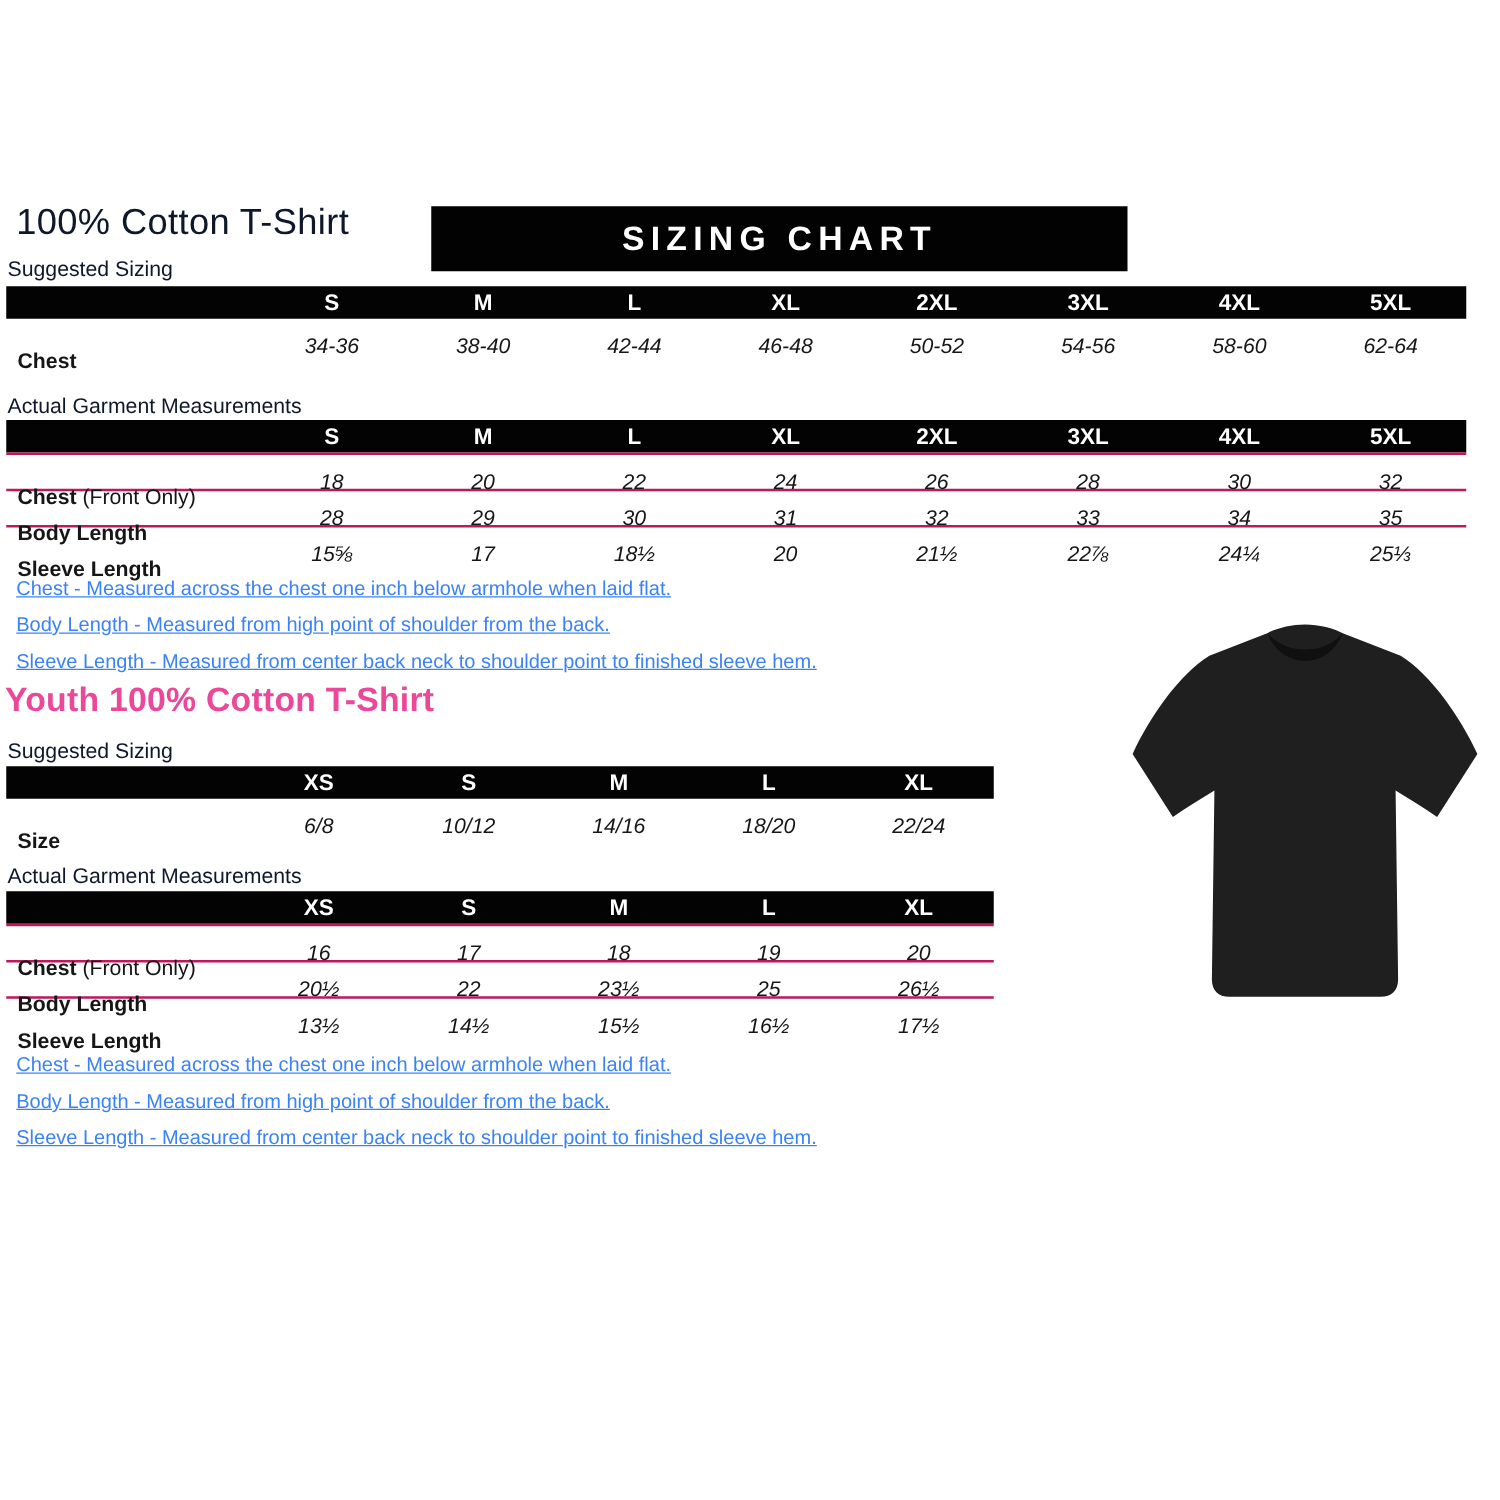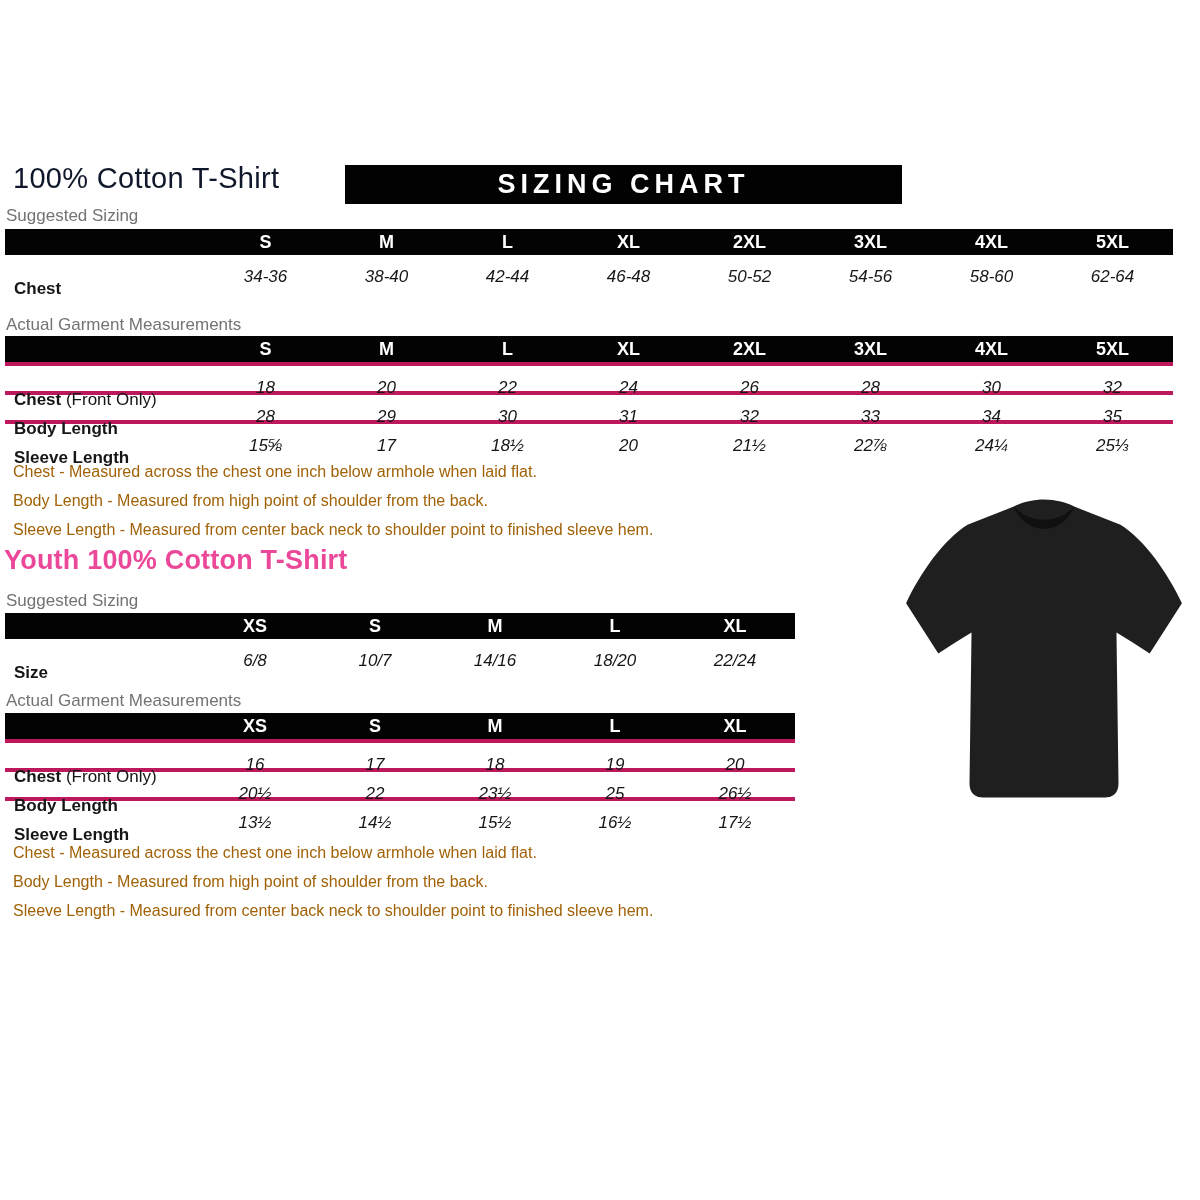--- a/index.html
+++ b/index.html
@@ -6,41 +6,41 @@
   html,body { margin:0; padding:0; }
   body {
     width:1200px; height:1200px; background:#ffffff;
     font-family:"Liberation Sans","DejaVu Sans",sans-serif;
     color:#161616; position:relative; overflow:hidden;
   }
   .abs { position:absolute; }
 
   .main-title { left:13px; top:162px; font-size:29px; font-weight:400; letter-spacing:0.3px; color:#0f172a; }
   .banner {
-    left:345px; top:165px; width:557px; height:39px; background:#020202;
+    left:345px; top:165px; width:557px; height:52px; background:#020202;
     color:#fff; display:flex; align-items:center; justify-content:center;
     font-weight:bold; font-size:27px; letter-spacing:5px;
   }
-  .section-label { font-size:17px; color:#737373; }
+  .section-label { font-size:17px; color:#0f172a; }
   .youth-title { left:4px; top:545px; font-size:27px; font-weight:bold; color:#ec4899; letter-spacing:0.2px; }
 
   .sz-table { background:#fff; }
   .sz-table .thead, .sz-table .trow { display:grid; align-items:center; }
   .sz-table.cols-8 .thead, .sz-table.cols-8 .trow { grid-template-columns:200px repeat(8,1fr); }
   .sz-table.cols-5 .thead, .sz-table.cols-5 .trow { grid-template-columns:190px repeat(5,1fr); }
   .thead { background:#030303; color:#fff; height:26px; font-weight:bold; font-size:18px; }
   .hcell { text-align:center; line-height:1; }
   .trow { height:29px; font-size:17px; }
-  .sz-table.bordered .trow { border-top:4px solid #be185d; }
+  .sz-table.bordered .trow { border-top:2px solid #be185d; }
   .lcell { padding-left:9px; white-space:nowrap;margin-top:24px; }
   .lcell b { font-weight:bold; }
   .vcell { text-align:center;font-style:italic; }
 
   .notes { left:13px; }
-  .notes .note-line { font-size:16px; line-height:29px; color:#a16207; white-space:nowrap; }
+  .notes .note-line { font-size:16px; line-height:29px; color:#3b82f6; white-space:nowrap;text-decoration:underline; }
 
   .tshirt-wrap { left:893px; top:489px; width:302px; height:318px; }
 </style>
 </head>
 <body>
 
 <div class="abs main-title">100% Cotton T-Shirt</div>
 <div class="abs banner">
   <span>SIZING CHART</span>
 </div>
@@ -133,21 +133,21 @@
       <div class="hcell"></div>
       <div class="hcell">XS</div>
       <div class="hcell">S</div>
       <div class="hcell">M</div>
       <div class="hcell">L</div>
       <div class="hcell">XL</div>
     </div>
     <div class="trow">
       <div class="lcell"><b>Size</b></div>
       <div class="vcell">6/8</div>
-      <div class="vcell">10/7</div>
+      <div class="vcell">10/12</div>
       <div class="vcell">14/16</div>
       <div class="vcell">18/20</div>
       <div class="vcell">22/24</div>
     </div>
   </div>
 
 <div class="abs section-label" style="left:6px; top:691px;">Actual Garment Measurements</div>
 <div class="abs sz-table cols-5 bordered" style="left:5px; top:713px; width:790px;">
     <div class="thead">
       <div class="hcell"></div>

